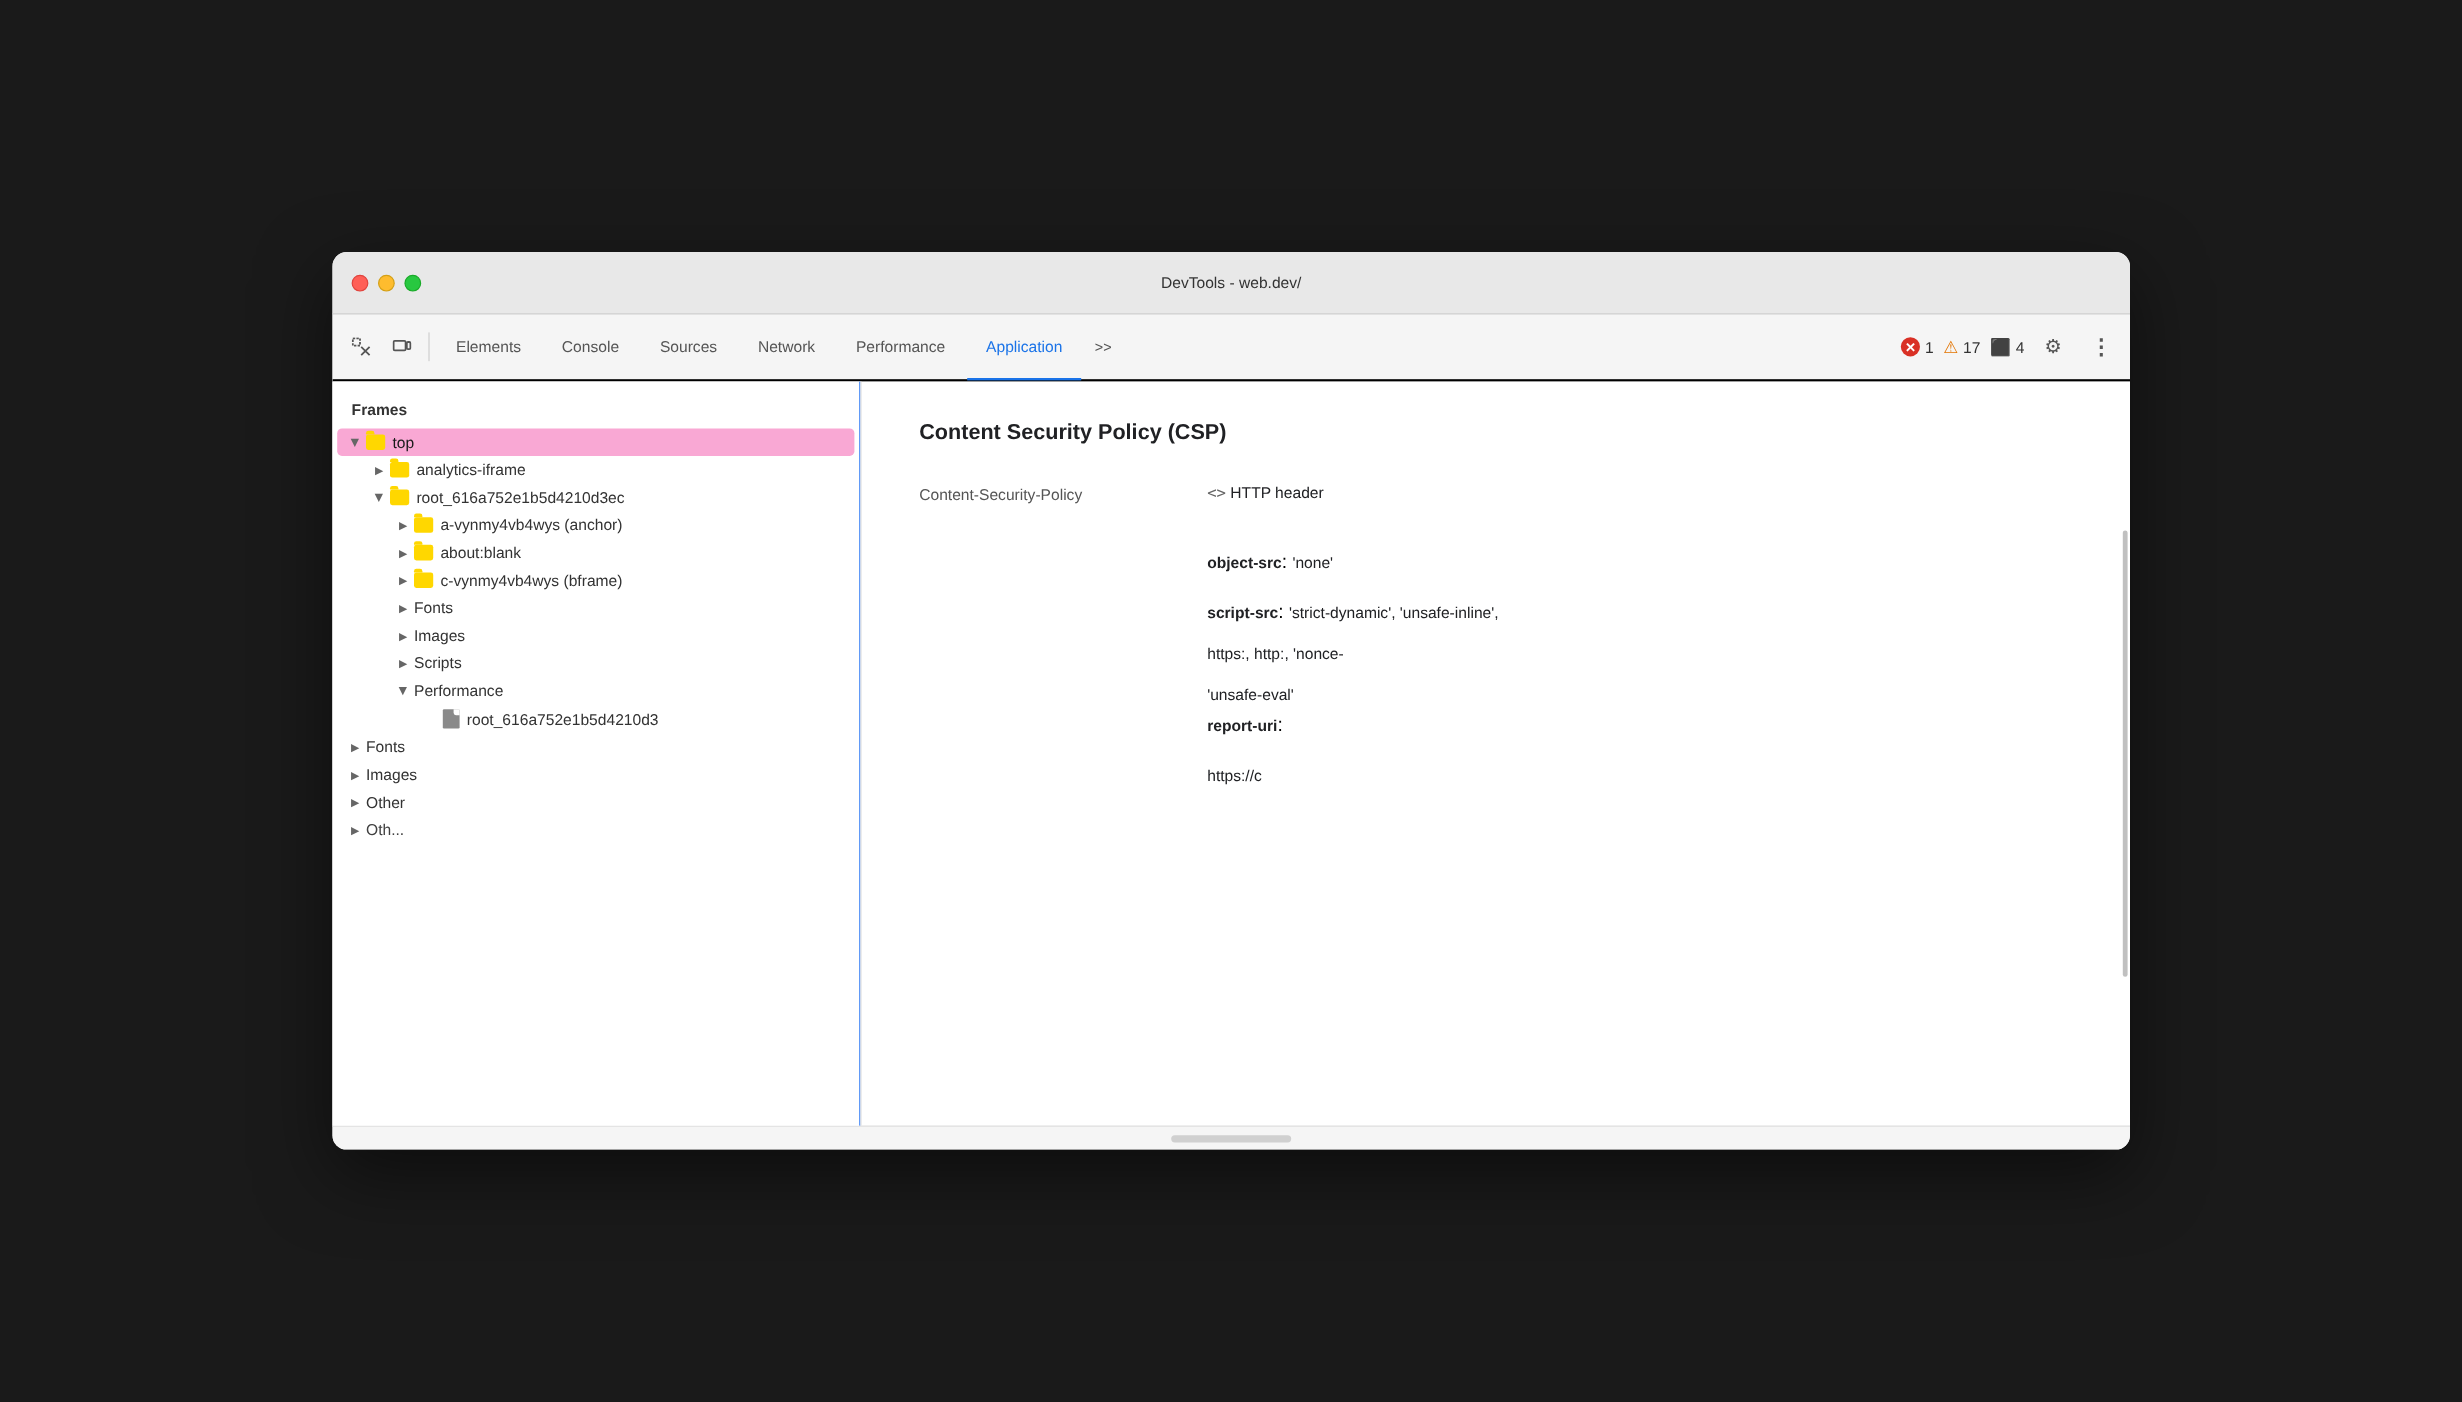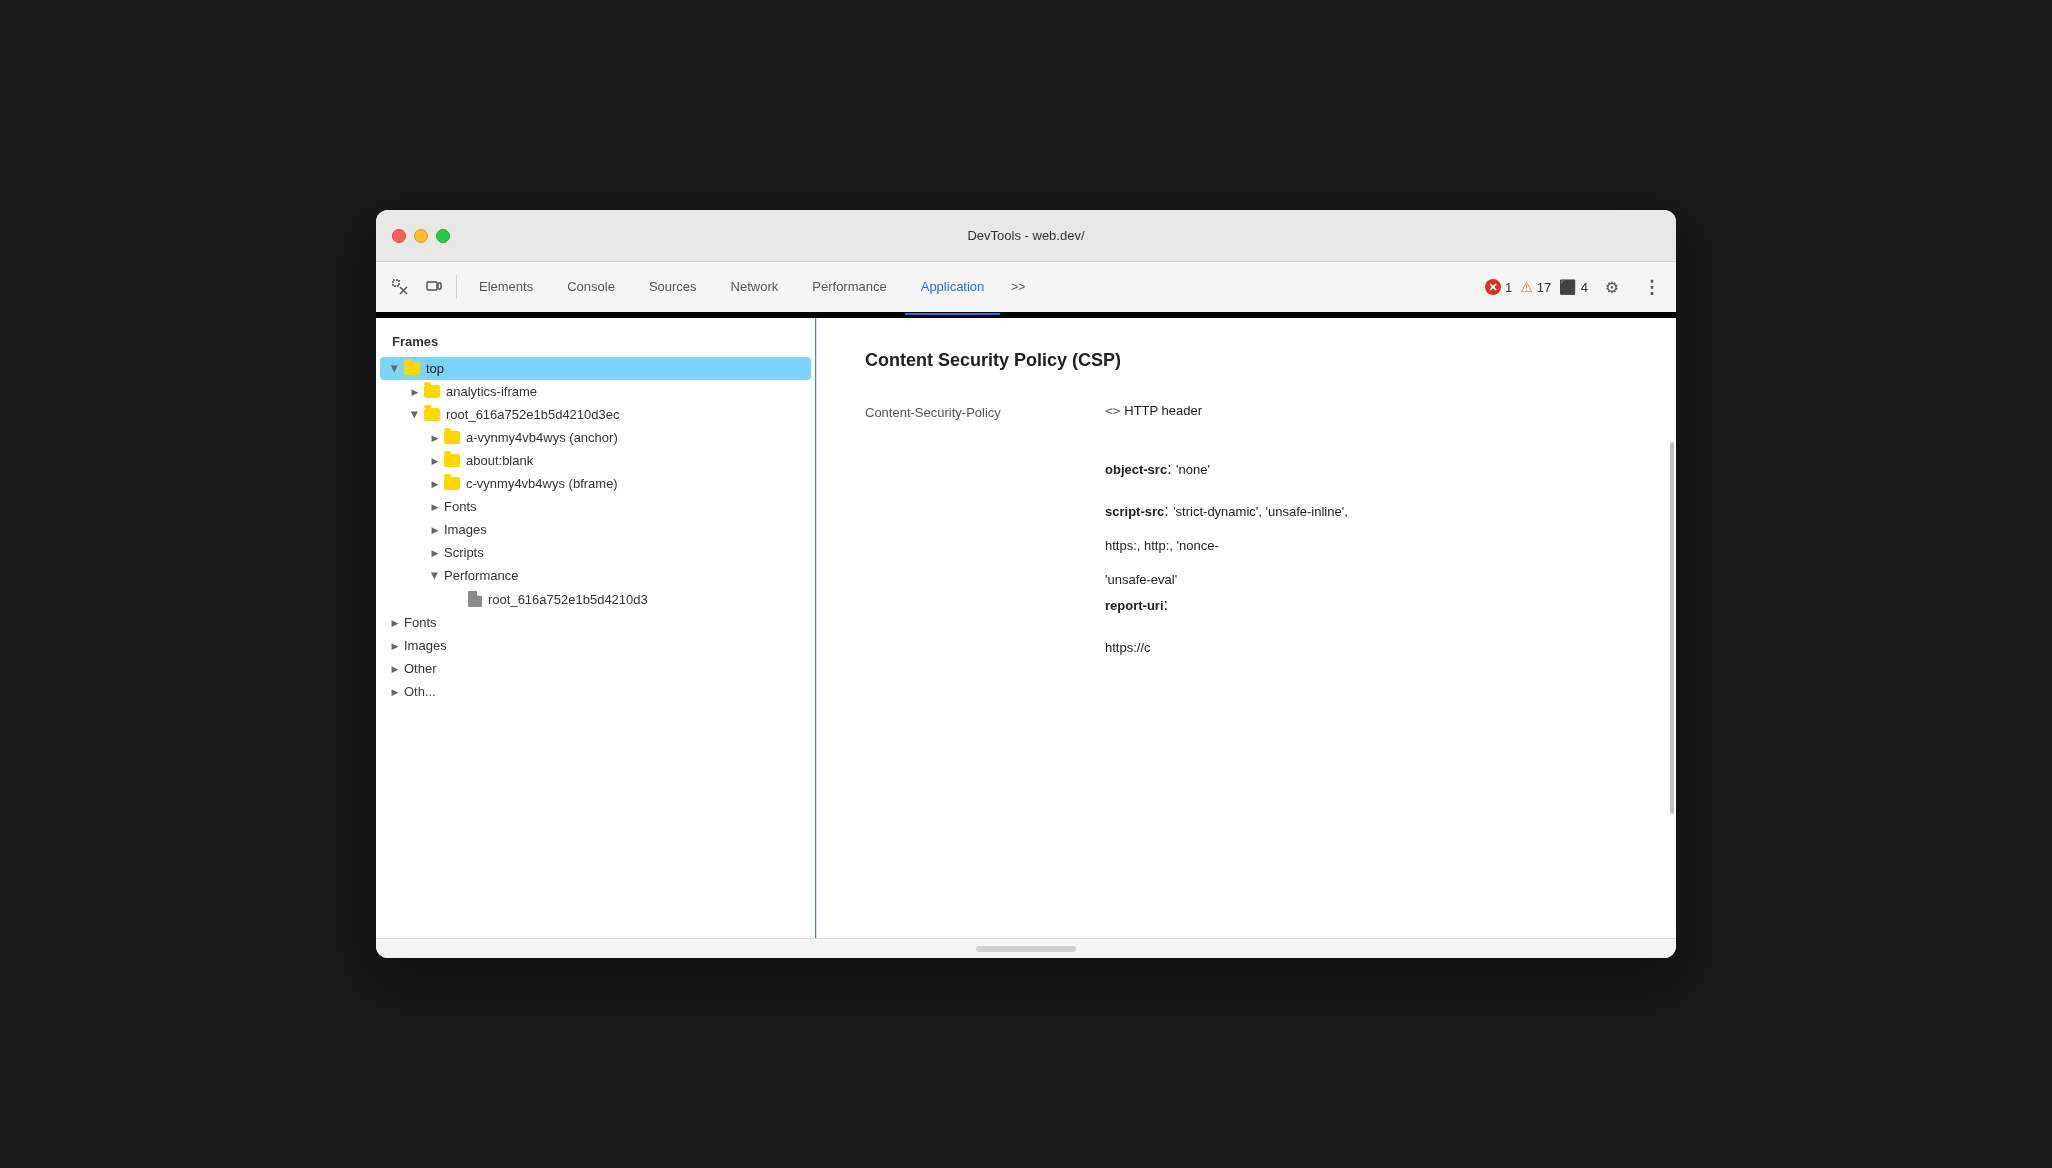--- a/index.html
+++ b/index.html
@@ -5,21 +5,21 @@
     * { box-sizing: border-box; margin: 0; padding: 0; }
     body {
       background: #1a1a1a;
       display: flex;
       justify-content: center;
       align-items: center;
       min-height: 100vh;
       font-family: -apple-system, BlinkMacSystemFont, 'Helvetica Neue', sans-serif;
     }
     .window {
-      width: 1300px;
+      width: 1498px;
       background: #f0f0f0;
       border-radius: 12px;
       overflow: hidden;
       box-shadow: 0 20px 60px rgba(0,0,0,0.5);
     }
     .titlebar {
       background: #e8e8e8;
       height: 52px;
       display: flex;
       align-items: center;
@@ -48,21 +48,21 @@
       font-size: 13px;
       color: #333;
       font-weight: 500;
     }
     .toolbar {
       background: #f5f5f5;
       height: 56px;
       display: flex;
       align-items: center;
       padding: 0 8px;
-      border-bottom: 6px solid #000000;
+      border-bottom: 2px solid #000000;
       gap: 2px;
     }
     .toolbar-icon-btn {
       width: 32px;
       height: 32px;
       border: none;
       background: transparent;
       border-radius: 4px;
       cursor: pointer;
       display: flex;
@@ -128,21 +128,21 @@
       display: flex;
       align-items: center;
       padding: 4px 8px;
       font-size: 13px;
       color: #333;
       cursor: pointer;
       border-radius: 4px;
       margin: 0 4px;
     }
     .tree-item.selected {
-      background: #7dd3fc;
+      background: #f9a8d4;
       color: #1a1a1a;
     }
     .tree-arrow {
       width: 14px;
       height: 14px;
       display: inline-flex;
       align-items: center;
       justify-content: center;
       font-size: 9px;
       color: #666;

